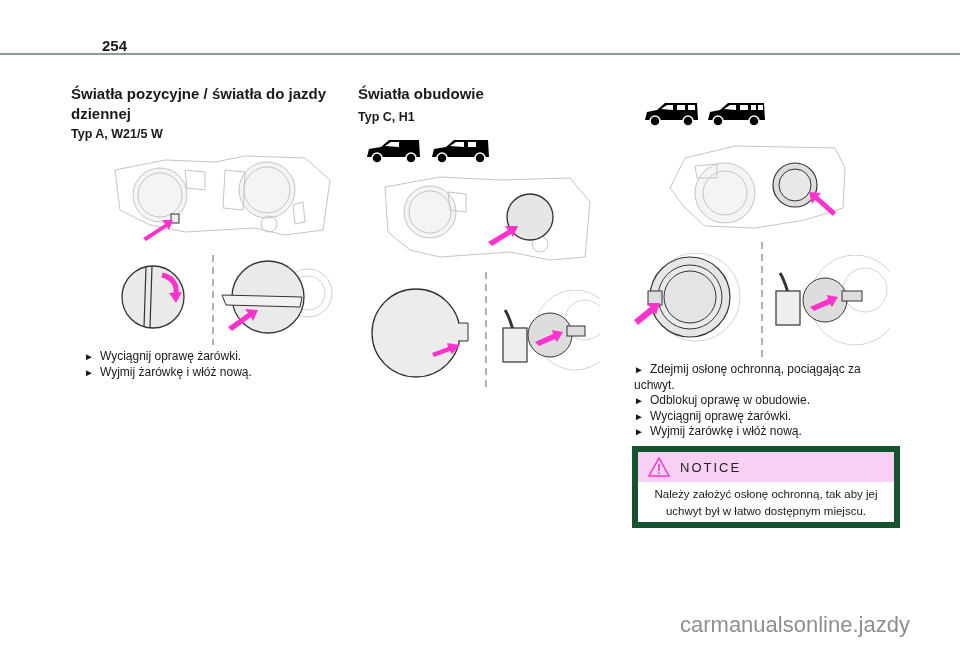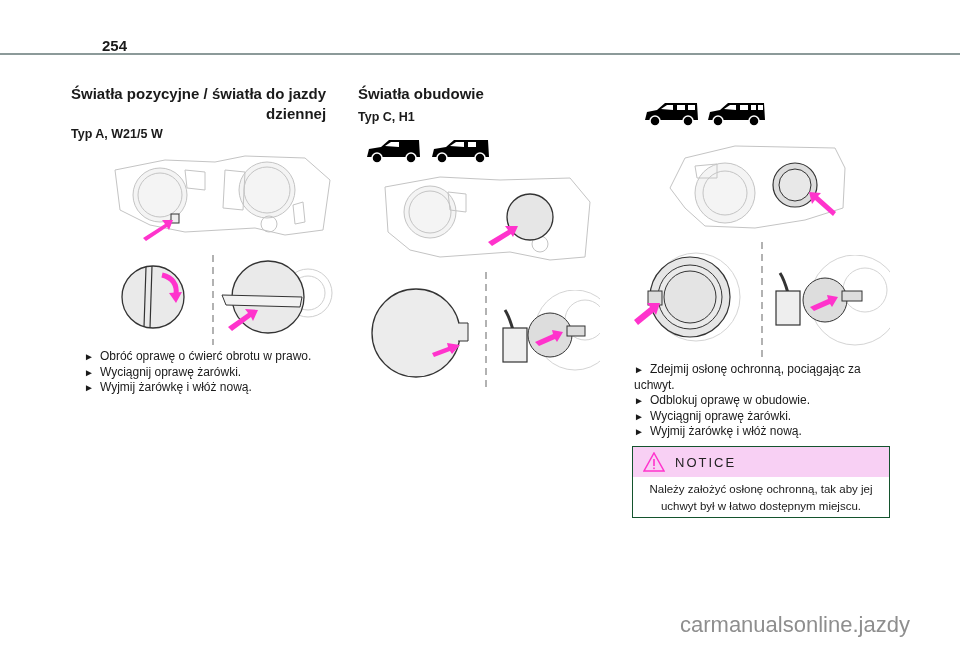--- a/index.html
+++ b/index.html
@@ -1,26 +1,26 @@
 <!DOCTYPE html>
 <html><head>
 <meta charset="utf-8">
 <style>
   html, body { margin:0; padding:0; }
   body { width:960px; height:649px; background:#ffffff; position:relative; overflow:hidden;
          font-family:"Liberation Sans", sans-serif; color:#1a1a1a; }
   .page-number { position:absolute; left:54px; top:37px; font-weight:bold; font-size:15px;margin-left:48px; }
   .header-rule { position:absolute; left:0; top:53px; width:960px; height:2px; background:#8c9a99; }
-  .h2 { position:absolute; font-weight:bold; font-size:15px; line-height:20px;text-align:right; }
+  .h2 { position:absolute; font-weight:bold; font-size:15px; line-height:20px; }
   .h3 { position:absolute; font-weight:bold; font-size:12.5px; }
   .steps { position:absolute; font-size:12px; line-height:15.5px; margin:0; padding:0; list-style:none; }
   .steps li { margin:0; }
   .bullet { font-size:10px; margin-right:6px; }
   .fig { position:absolute; }
-  .notice { position:absolute; left:632px; top:446px; width:256px; height:70px; border:1px solid #14532d; background:#fff; }
+  .notice { position:absolute; left:632px; top:446px; width:256px; height:70px; border:6px solid #14532d; background:#fff; }
   .notice-head { height:30px; background:#f8d0f4; display:flex; align-items:center; padding-left:10px; }
   .notice-title { font-size:13px; letter-spacing:2px; margin-left:10px; color:#222; }
   .notice-body { font-size:11.5px; line-height:17px; padding:4px 8px; color:#1a1a1a;text-align:center; }
   .watermark { position:absolute; left:680px; top:612px; font-size:22px; color:#8e8e8e; }
   .van { position:absolute; }
 </style>
 </head>
 <body>
 
 <div class="page-number">254</div>
@@ -61,21 +61,20 @@
 
 <svg class="fig" style="left:218px; top:255px;" width="115" height="90">
   <circle cx="90" cy="38" r="24" fill="none" stroke="#cfcfcf"></circle>
   <circle cx="90" cy="38" r="17" fill="none" stroke="#cfcfcf"></circle>
   <circle cx="50" cy="42" r="36" fill="#eaeaea" stroke="#333" stroke-width="1.3"></circle>
   <path d="M4 40 L84 42 L82 52 L8 50 Z" fill="#f2f2f2" stroke="#333" stroke-width="1"></path>
   <path d="M10 72 L30 58 L27 54 L40 55 L35 66 L33 62 L14 76 Z" fill="#ff33cc"></path>
 </svg>
 
 <ul class="steps" style="left:84px; top:349px; width:260px;">
-  <li><span class="bullet">►</span><span>Obróć oprawę o ćwierć obrotu w prawo.</span></li>
   <li><span class="bullet">►</span><span>Wyciągnij oprawę żarówki.</span></li>
   <li><span class="bullet">►</span><span>Wyjmij żarówkę i włóż nową.</span></li>
 </ul>
 
 <div class="h2" style="left:358px; top:84px;">Światła obudowie</div>
 <div class="h3" style="left:358px; top:110px;">Typ C, H1</div>
 
 <svg class="van" style="left:365px; top:137px;" width="56" height="27">
   <path d="M2 20 L4 12 L16 10 L24 3 L54 3 L55 20 Z" fill="#000"></path>
   <path d="M20 9 L26 5 L34 5 L34 10 Z" fill="#fff"></path>

